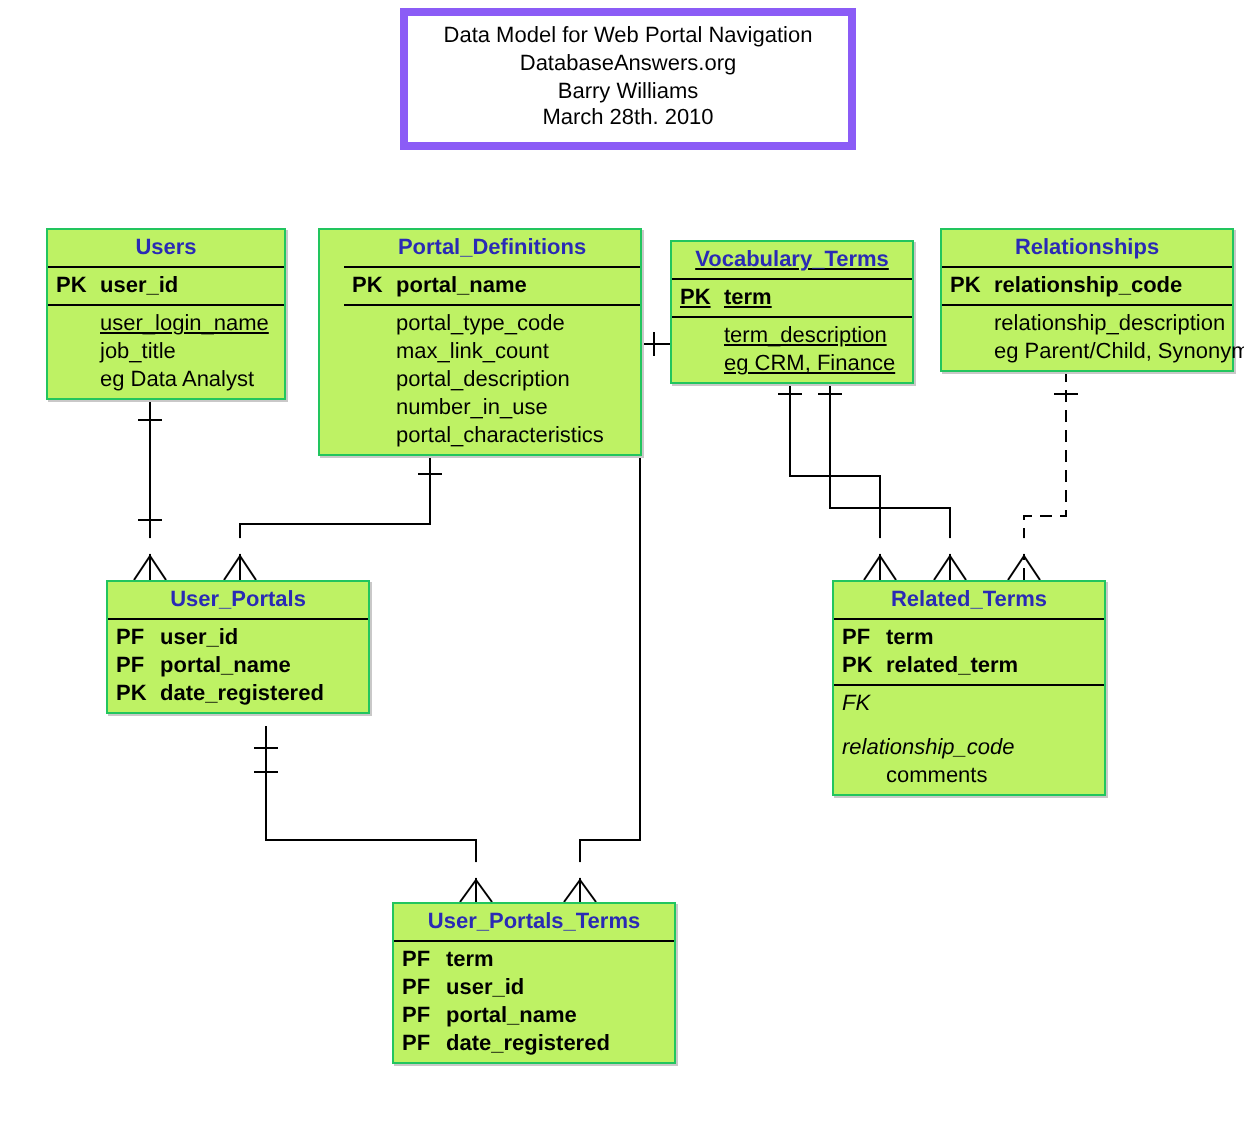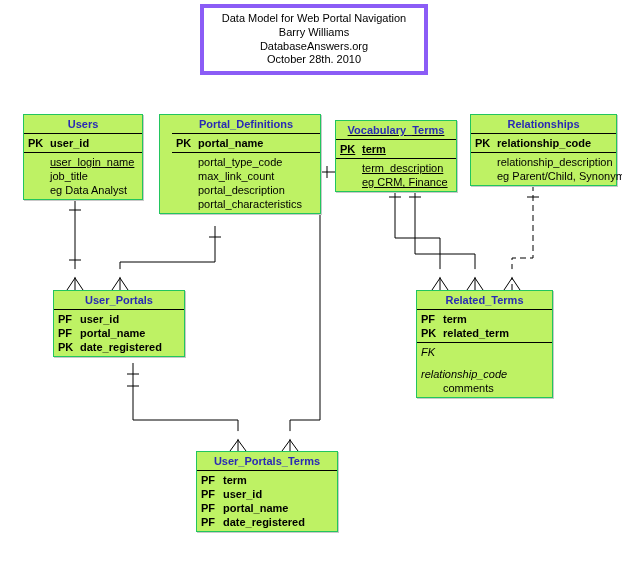--- a/index.html
+++ b/index.html
@@ -116,23 +116,23 @@
 
   <polyline points="533,185 533,258 512,258 512,290" stroke-dasharray="6,4"></polyline>
   <line x1="527" y1="197" x2="539" y2="197"></line>
   <line x1="512" y1="278" x2="504" y2="290"></line>
   <line x1="512" y1="278" x2="520" y2="290"></line>
   <circle cx="512" cy="273" r="4" fill="#fff"></circle>
 </svg>
 
 <div class="title-box" style="left:200px; top:4px; width:200px;">
   <div>Data Model for Web Portal Navigation</div>
+  <div>DatabaseAnswers.org</div>
   <div>Barry Williams</div>
-  <div>DatabaseAnswers.org</div>
-  <div>October 28th. 2010</div>
+  <div>March 28th. 2010</div>
 </div>
 
 <div class="entity" style="left:23px; top:114px; width:118px;">
   <div class="hdr">Users</div>
   <div class="body">
       <div class="row pk" style="border-bottom: 1px solid rgb(0, 0, 0); padding-bottom: 3px;">
         <div class="key">PK</div>
         <div class="attr">user_id</div>
       </div>
       <div class="row" style="padding-top: 3px; text-decoration: underline;">
@@ -161,20 +161,24 @@
         <div class="key"></div>
         <div class="attr">portal_type_code</div>
       </div>
       <div class="row">
         <div class="key"></div>
         <div class="attr">max_link_count</div>
       </div>
       <div class="row">
         <div class="key"></div>
         <div class="attr">portal_description</div>
+      </div>
+      <div class="row">
+        <div class="key"></div>
+        <div class="attr">number_in_use</div>
       </div>
       <div class="row">
         <div class="key"></div>
         <div class="attr">portal_characteristics</div>
       </div>
     </div>
 </div>
 
 <div class="entity" style="left:335px; top:120px; width:120px;text-decoration:underline;">
   <div class="hdr">Vocabulary_Terms</div>

